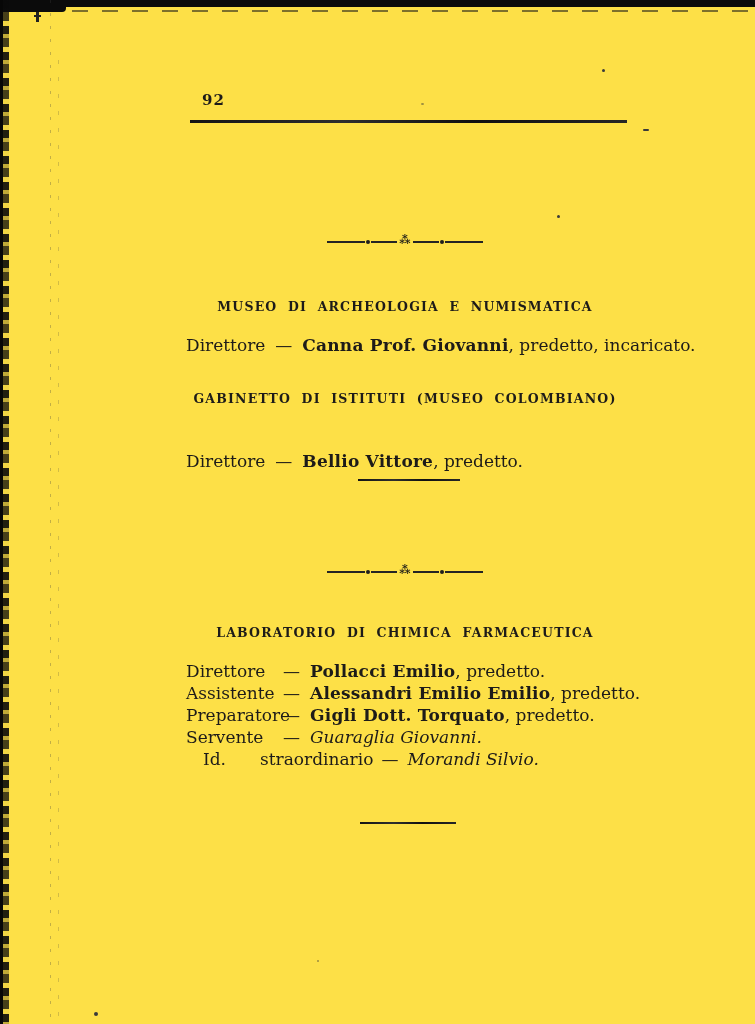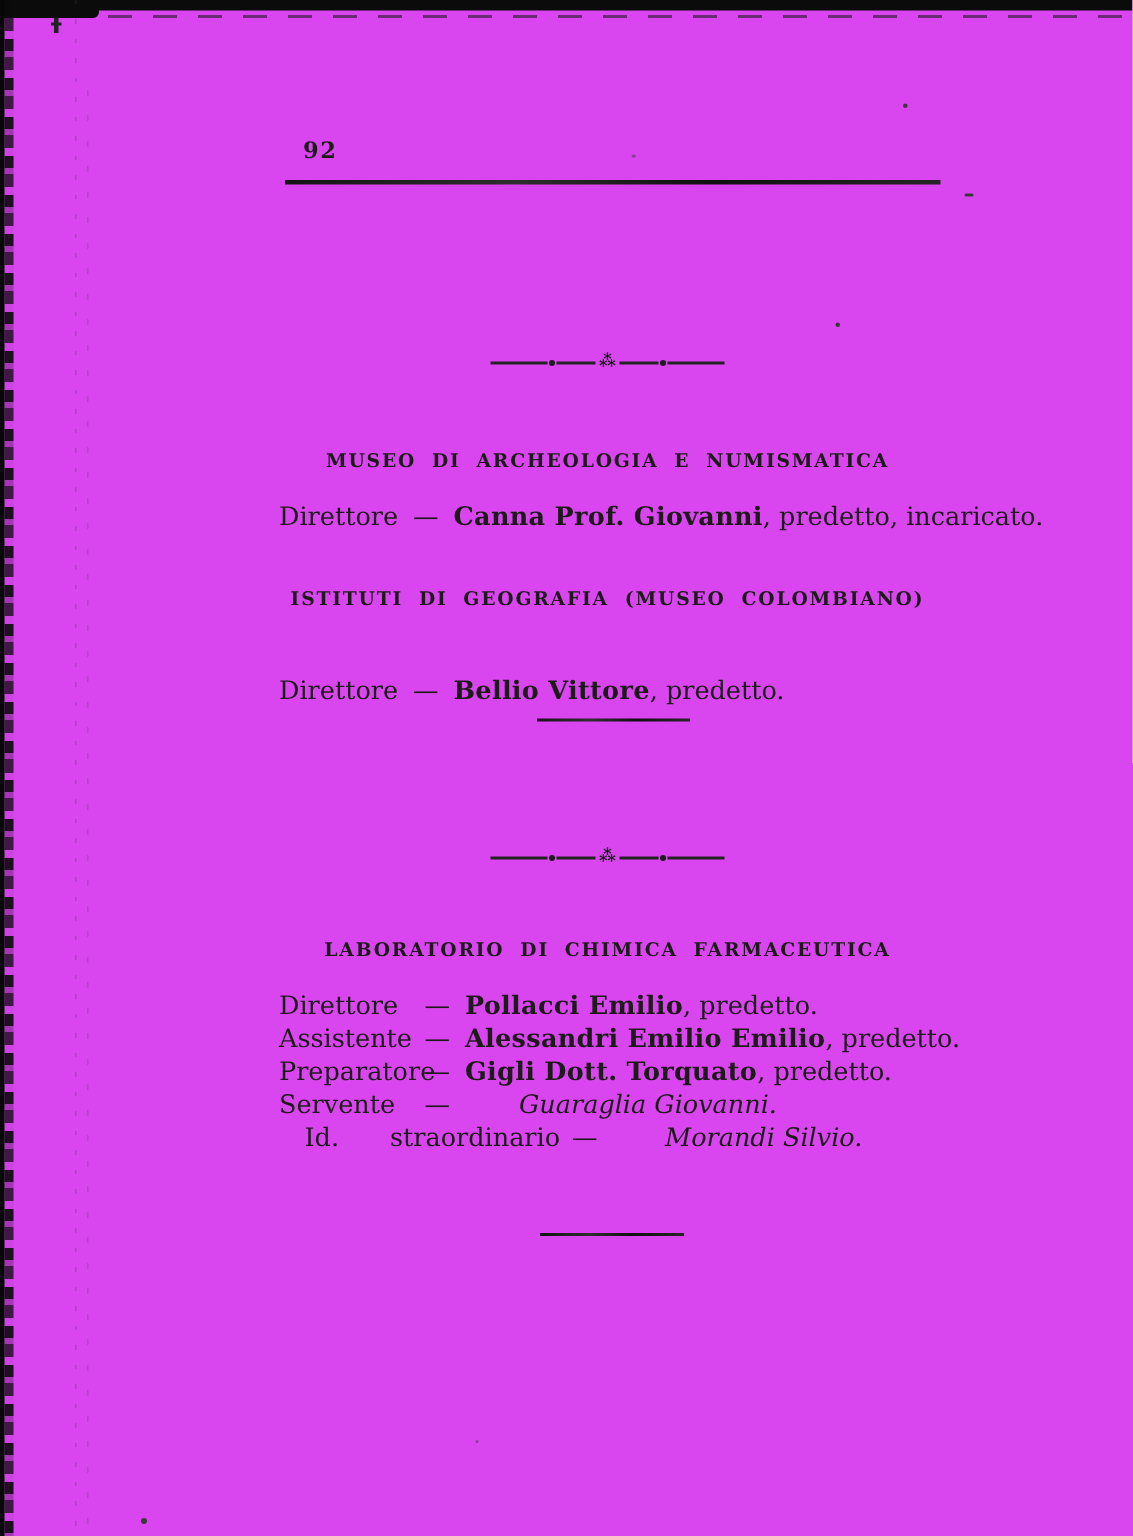--- a/index.html
+++ b/index.html
@@ -1,18 +1,18 @@
 <!DOCTYPE html>
 <html><head>
 <meta charset="utf-8">
 <style>
   html,body{margin:0;padding:0;background:#d9d9d9;}
   .page{
     position:relative;width:755px;height:1024px;margin:0 auto;
-    background:#d946ef;overflow:hidden;
+    background:#fde047;overflow:hidden;
     font-family:"DejaVu Serif","Liberation Serif",serif;
     color:#1d1b19;
   }
   
   .topband{position:absolute;top:0;left:0;width:755px;height:7px;background:#0b0b0b;}
   .topband-left{position:absolute;top:0;left:0;width:66px;height:12px;background:#0b0b0b;border-radius:0 0 4px 2px;}
   .topband-sub{position:absolute;top:10px;left:72px;width:683px;height:2px;
     background:repeating-linear-gradient(90deg,rgba(20,20,20,.55) 0 16px,transparent 16px 30px);}
   .leftband{position:absolute;top:0;left:0;width:3px;height:1024px;background:#070707;}
   .leftband-rag{position:absolute;top:0;left:3px;width:6px;height:1024px;
@@ -38,21 +38,21 @@
   .t3{top:527px;}
   .small-heading{font-size:12.5px;font-weight:bold;letter-spacing:1.2px;word-spacing:5px;white-space:nowrap;}
   .h-museo{top:299px;}
   .h-gab{top:391px;}
   .h-lab{top:625px;}
   .bodyline{position:absolute;left:186px;font-size:17px;white-space:nowrap;}
   .l-canna{top:335px;}
   .l-bellio{top:451px;}
   .dash-inline{display:inline-block;margin:0 10px;}
   b.name{font-weight:bold;letter-spacing:.2px;}
-  i.name{font-style:italic;margin-left:36px;}
+  i.name{font-style:italic;}
   
   .fleuron-row{position:absolute;left:165px;width:480px;display:flex;align-items:center;justify-content:center;}
   .orn1{top:237px;}
   .orn2{top:567px;}
   .fl-line{height:2px;background:#242424;display:inline-block;}
   .w38{width:38px;}
   .w26{width:26px;}
   .fl-dot{width:4px;height:4px;border-radius:50%;background:#1d1d1d;margin:0 1px;display:inline-block;}
   .fl-orn{font-size:11px;line-height:10px;font-weight:bold;color:#161616;margin:0 2px;transform:translateY(-1px);}
   
@@ -96,21 +96,21 @@
     <span class="fl-line w26"></span>
     <span class="fl-dot"></span>
     <span class="fl-line w38"></span>
   </div>
 
   <div class="centerblock small-heading h-museo">MUSEO DI ARCHEOLOGIA E NUMISMATICA</div>
   <div class="bodyline l-canna">
     <span>Direttore</span><span class="dash-inline">—</span><b class="name">Canna Prof. Giovanni</b><span>, predetto, incaricato.</span>
   </div>
 
-  <div class="centerblock small-heading h-gab">ISTITUTI DI GEOGRAFIA (MUSEO COLOMBIANO)</div>
+  <div class="centerblock small-heading h-gab">GABINETTO DI ISTITUTI (MUSEO COLOMBIANO)</div>
   <div class="bodyline l-bellio">
     <span>Direttore</span><span class="dash-inline">—</span><b class="name">Bellio Vittore</b><span>, predetto.</span>
   </div>
 
   <div class="rule rule-mid"></div>
 
 
   <div class="fleuron-row orn2">
     <span class="fl-line w38"></span>
     <span class="fl-dot"></span>

